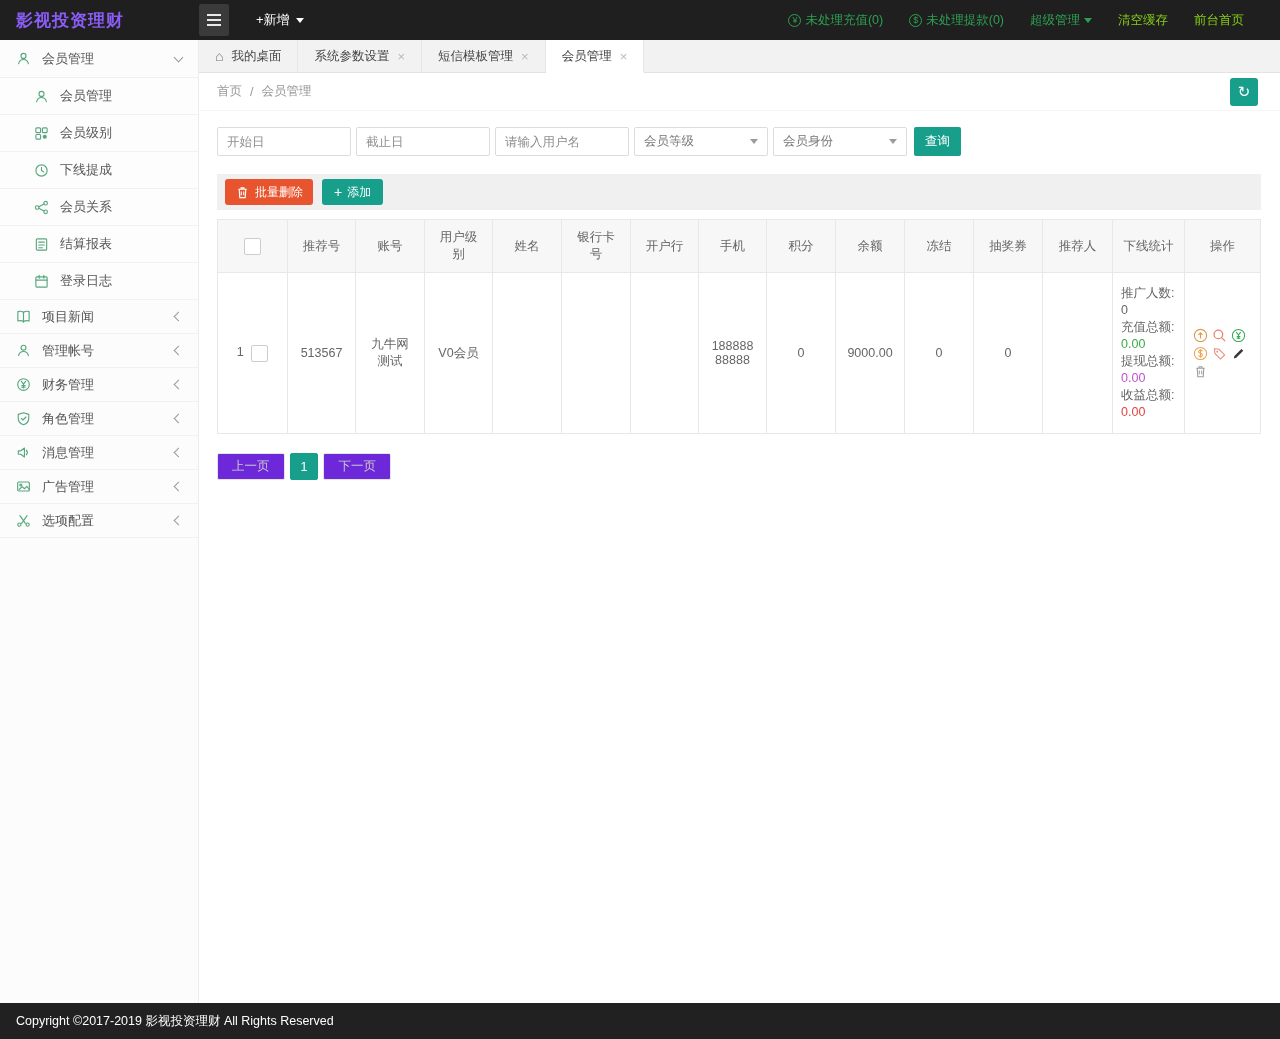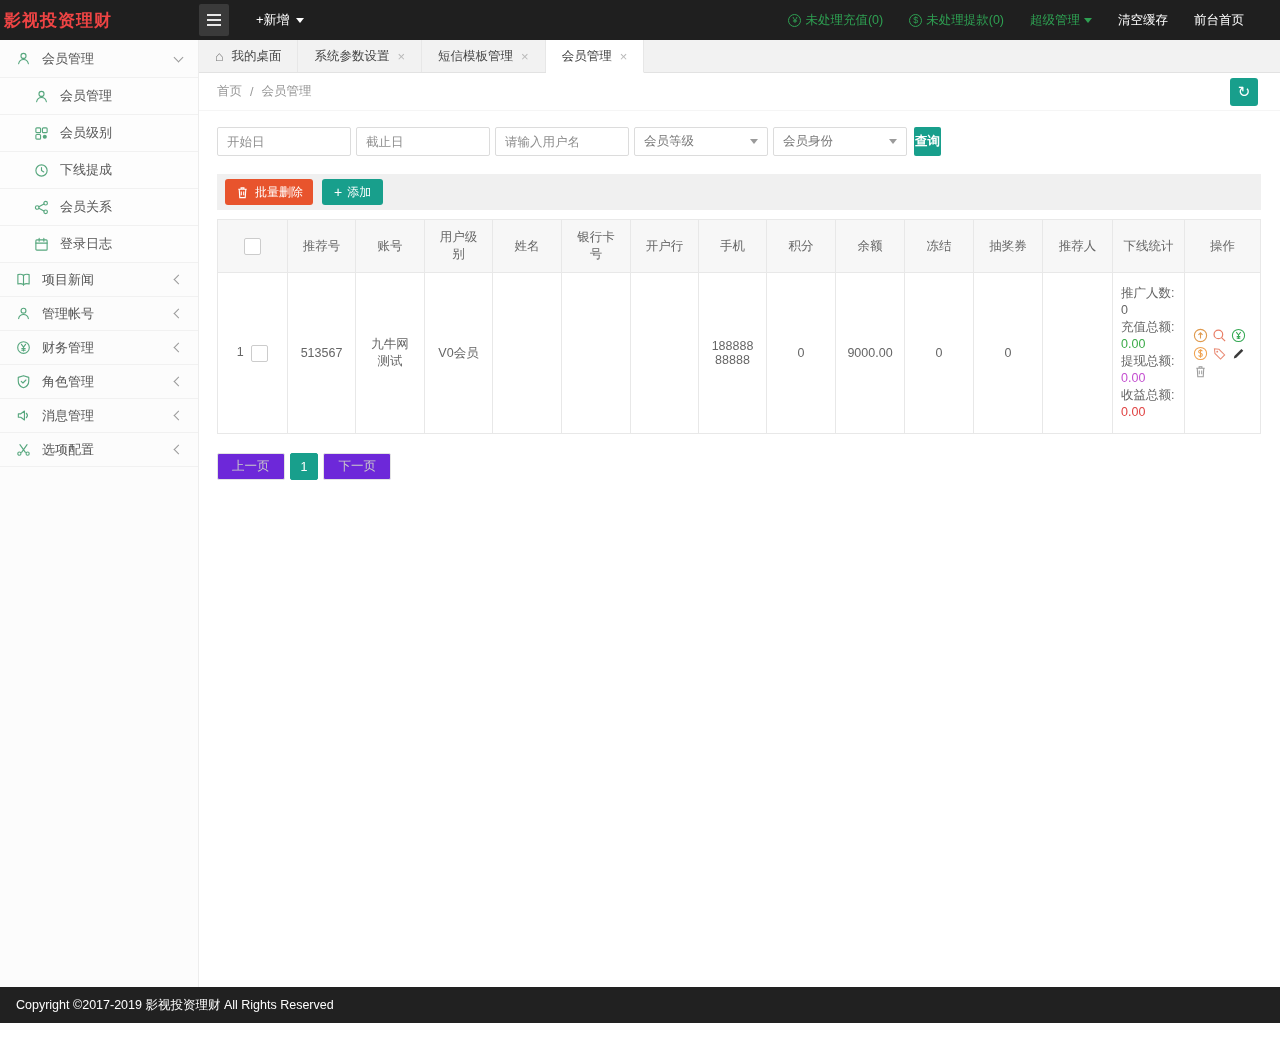--- a/index.html
+++ b/index.html
@@ -2,28 +2,28 @@
 <html><head>
 <meta charset="utf-8">
 <style>
   * { margin:0; padding:0; box-sizing:border-box; }
   html,body { width:1280px; height:1039px; }
   body { font-family:"Liberation Sans","DejaVu Sans",sans-serif; font-size:13px; color:#555; background:#fff; }
   .app { position:relative; width:1280px; height:1039px; overflow:hidden; background:#fff; }
 
   
   .topbar { position:absolute; top:0; left:0; width:1280px; height:40px; background:#1f1f1f; display:flex; align-items:center; z-index:30; }
-  .logo { color:#ef4444; font-size:17px; font-weight:bold; padding-left:4px; width:183px; letter-spacing:1px; }
+  .logo { color:#8b5cf6; font-size:17px; font-weight:bold; padding-left:16px; width:183px; letter-spacing:1px; }
   .burger-btn { position:absolute; left:199px; top:4px; width:30px; height:32px; background:#3a3a3a; border-radius:2px; display:flex; flex-direction:column; justify-content:center; align-items:center; gap:3px; cursor:pointer; }
   .burger-btn i { display:block; width:14px; height:2px; background:#e8e8e8; }
   .new-menu { position:absolute; left:256px; top:0; height:40px; display:flex; align-items:center; gap:6px; color:#fff; font-size:13px; cursor:pointer; }
   .top-right { margin-left:auto; display:flex; align-items:center; gap:26px; padding-right:36px; height:40px; }
   .top-link { font-size:12.5px; cursor:pointer; display:flex; align-items:center; gap:4px; }
   .top-link.green { color:#2ea052; }
-  .top-link.white { color:#ffffff;text-align:right; }
+  .top-link.white { color:#84cc16;text-align:right; }
   .ring-ic { display:inline-flex; width:13px; height:13px; border:1px solid #2ea052; border-radius:50%; font-size:9px; line-height:11px; justify-content:center; align-items:center; color:#2ea052; }
   .caret { width:0; height:0; border-left:4px solid transparent; border-right:4px solid transparent; border-top:5px solid #fff; display:inline-block; }
   .caret.green { border-top-color:#2ea052; }
   .caret.gray { border-top-color:#9b9b9b; }
 
   
   .sidebar { position:absolute; top:40px; left:0; width:199px; bottom:36px; background:#fcfcfc; border-right:1px solid #ededed; overflow:hidden; }
   .s-item { display:flex; align-items:center; gap:11px; border-bottom:1px solid #f1f1f1; cursor:pointer; color:#555; font-size:13px; }
   .s-item .sic { flex:0 0 15px; }
   .s-parent { height:38px; padding:0 16px; }
@@ -45,21 +45,21 @@
   .tab.active { background:#fff; border-bottom:1px solid #fff; margin-bottom:-1px; }
 
   .breadbar { height:38px; display:flex; align-items:center; padding:0 18px; position:relative; border-bottom:1px solid #f5f5f5; }
   .crumb { color:#999; font-size:12.5px; display:flex; gap:8px; align-items:center; }
   .refresh-btn { position:absolute; right:22px; top:5px; width:28px; height:28px; background:#189f8c; color:#fff; border:none; border-radius:3px; font-size:15px; cursor:pointer; line-height:26px; text-align:center; }
 
   .filters { display:flex; align-items:center; gap:5px; margin:16px 18px 0 18px; }
   .f-input { width:134px; height:29px; border:1px solid #dcdcdc; border-radius:2px; padding:0 9px; font-size:12.5px; color:#555; font-family:inherit; outline:none; background:#fff; }
   .f-input::placeholder { color:#8d8d8d; }
   .f-select { width:134px; height:29px; border:1px solid #dcdcdc; border-radius:2px; padding:0 9px; font-size:12.5px; color:#777; background:#fff; display:flex; align-items:center; justify-content:space-between; cursor:pointer; }
-  .search-btn { height:29px; padding:0 1px; background:#189f8c; color:#fff; border:none; border-radius:2px; font-size:12.5px; cursor:pointer; font-family:inherit; margin-left:2px;font-weight:bold; }
+  .search-btn { height:29px; padding:0 11px; background:#189f8c; color:#fff; border:none; border-radius:2px; font-size:12.5px; cursor:pointer; font-family:inherit; margin-left:2px; }
 
   .strip { margin:18px 19px 0 18px; height:36px; background:#f0f0f0; display:flex; align-items:center; padding-left:8px; gap:9px; }
   .btn-del { height:26px; padding:0 10px; background:#e8542d; color:#fff; border:none; border-radius:3px; font-size:12px; cursor:pointer; display:flex; align-items:center; gap:5px; font-family:inherit; }
   .btn-add { height:26px; padding:0 12px; background:#189f8c; color:#fff; border:none; border-radius:3px; font-size:12px; cursor:pointer; display:flex; align-items:center; gap:5px; font-family:inherit; }
   .btn-add b { font-size:14px; font-weight:normal; }
 
   .grid-wrap { margin:9px 19px 0 18px; }
   table.grid { width:100%; border-collapse:collapse; table-layout:fixed; }
   .grid th, .grid td { border:1px solid #e8e8e8; font-weight:normal; font-size:12.5px; color:#666; text-align:center; vertical-align:middle; padding:0 10px; word-break:break-all; }
   .grid thead tr { height:53px; background:#f7f7f7; }
@@ -72,21 +72,21 @@
   .dv-red { color:#e04343; }
   td.ops { padding:0 8px; }
   .ops-box { display:flex; flex-wrap:wrap; gap:3px 4px; justify-content:flex-start; align-items:center; }
   svg.op { width:15px; height:15px; cursor:pointer; }
 
   .pager { margin:19px 0 0 18px; display:flex; gap:5px; align-items:center; }
   .pg { height:27px; padding:0 14px; background:#6d28d9; border:1px solid #e3e3e3; border-radius:2px; color:#c9c9c9; font-size:12.5px; display:flex; align-items:center; cursor:default; }
   .pg.on { background:#189f8c; border-color:#189f8c; color:#fff; padding:0 10px; cursor:pointer; }
 
   
-  .footer { position:absolute; left:0; bottom:16px; width:1280px; height:36px; background:#212121; color:#fdfdfd; display:flex; align-items:center; padding-left:16px; font-size:12.5px; z-index:30; }
+  .footer { position:absolute; left:0; bottom:0; width:1280px; height:36px; background:#212121; color:#fdfdfd; display:flex; align-items:center; padding-left:16px; font-size:12.5px; z-index:30; }
 </style>
 </head>
 <body>
 
 <div class="app">
 
   <div class="topbar">
     <div class="logo">影视投资理财</div>
     <div class="burger-btn">
       <i></i>
@@ -151,20 +151,27 @@
       <svg class="sic" viewBox="0 0 16 16">
           <circle cx="3.4" cy="8" r="1.9"></circle>
           <circle cx="12.4" cy="3.4" r="1.9"></circle>
           <circle cx="12.4" cy="12.6" r="1.9"></circle>
           <path d="M5.2 7.1l5.4-2.9M5.2 8.9l5.4 2.9"></path>
         </svg>
       <span class="s-label">会员关系</span>
     </div>
     <div class="s-item s-child">
       <svg class="sic" viewBox="0 0 16 16">
+          <rect x="2.5" y="2" width="11" height="12" rx="1"></rect>
+          <path d="M5 5.5h6M5 8.5h6M5 11.5h4"></path>
+        </svg>
+      <span class="s-label">结算报表</span>
+    </div>
+    <div class="s-item s-child">
+      <svg class="sic" viewBox="0 0 16 16">
           <rect x="2" y="3" width="12" height="11" rx="1"></rect>
           <path d="M2 6.5h12M5.5 1.5v3M10.5 1.5v3"></path>
         </svg>
       <span class="s-label">登录日志</span>
     </div>
     <div class="s-item s-top">
       <svg class="sic" viewBox="0 0 16 16">
           <path d="M8 3.4C6.2 2.3 4.2 2.2 2 2.8v10c2.2-.6 4.2-.5 6 .6 1.8-1.1 3.8-1.2 6-.6v-10c-2.2-.6-4.2-.5-6 .6z"></path>
           <path d="M8 3.4v10.6"></path>
         </svg>
@@ -194,20 +201,29 @@
         </svg>
       <span class="s-label">角色管理</span>
       <span class="chev left"></span>
     </div>
     <div class="s-item s-top">
       <svg class="sic" viewBox="0 0 16 16">
           <path d="M2.5 6.2h2.6L9 3.2v9.6L5.1 9.8H2.5z"></path>
           <path d="M11 5.6a3.4 3.4 0 010 4.8"></path>
         </svg>
       <span class="s-label">消息管理</span>
+      <span class="chev left"></span>
+    </div>
+    <div class="s-item s-top">
+      <svg class="sic" viewBox="0 0 16 16">
+          <rect x="1.8" y="3.2" width="12.4" height="9.6" rx="1"></rect>
+          <circle cx="5.2" cy="6.4" r="1.1"></circle>
+          <path d="M3.4 11.2l3.2-3 2.4 2.2 2.6-2.6 2.6 3.4"></path>
+        </svg>
+      <span class="s-label">广告管理</span>
       <span class="chev left"></span>
     </div>
     <div class="s-item s-top">
       <svg class="sic" viewBox="0 0 16 16">
           <path d="M11.8 2.8L6 11M4.2 2.8L10 11"></path>
           <circle cx="3.6" cy="12.4" r="1.7"></circle>
           <circle cx="12.4" cy="12.4" r="1.7"></circle>
         </svg>
       <span class="s-label">选项配置</span>
       <span class="chev left"></span>

